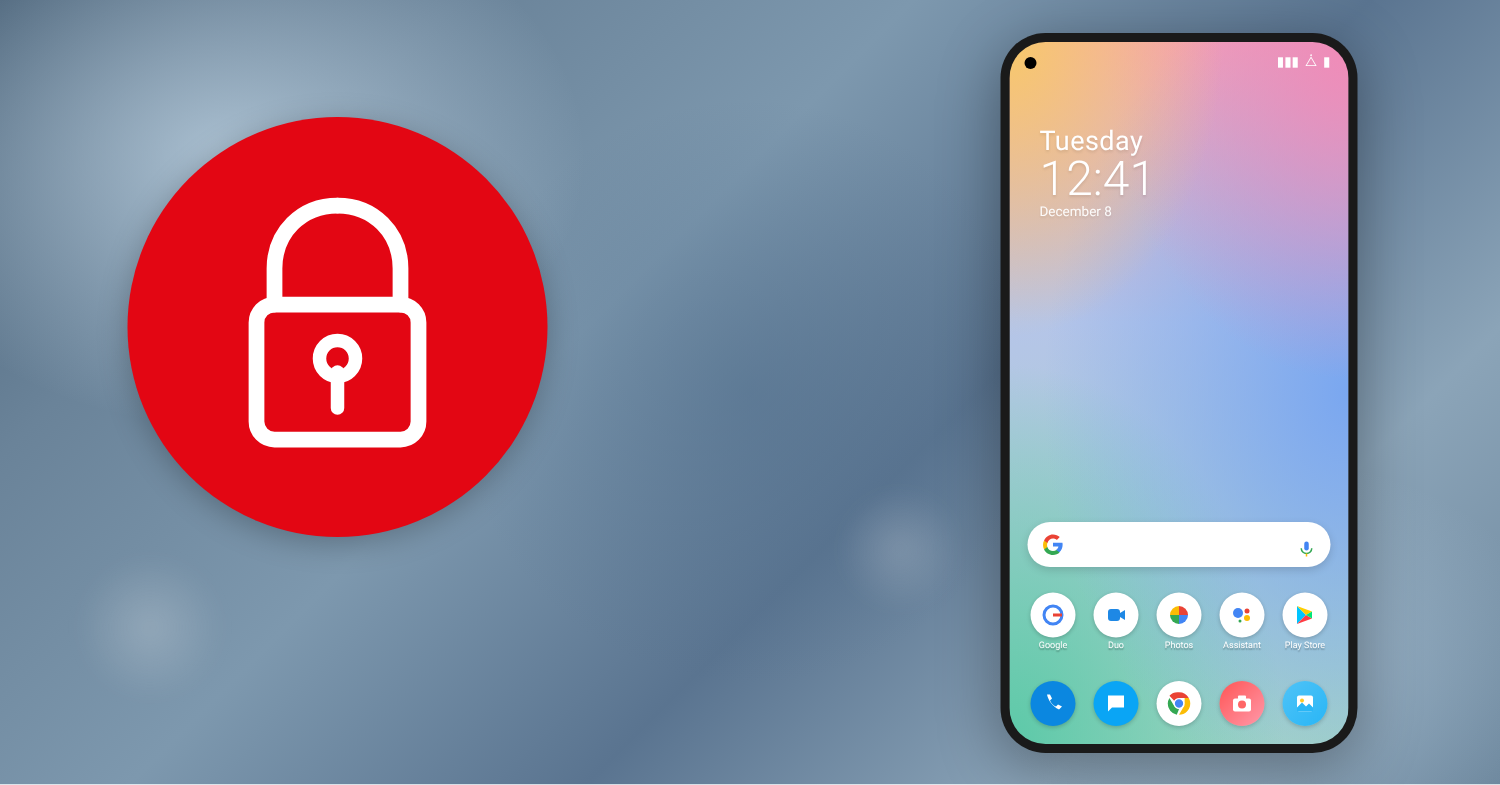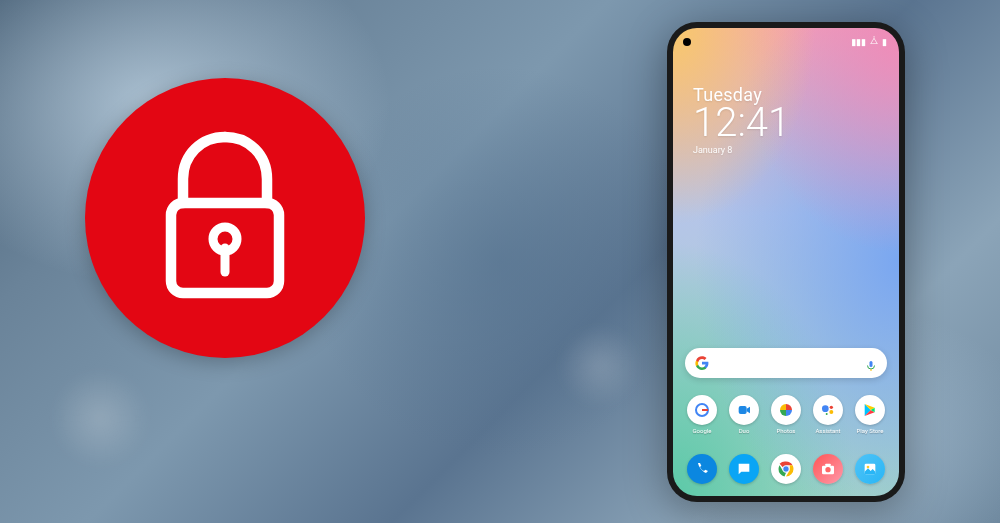--- a/index.html
+++ b/index.html
@@ -75,21 +75,21 @@
     display: flex; gap: 4px; align-items: center;
     color: #fff; font-size: 9px;
   }
   .clock-block {
     position: absolute;
     top: 56px; left: 20px;
     color: #fff;
     text-shadow: 0 1px 2px rgba(0,0,0,0.1);
   }
   .day { font-size: 18px; font-weight: 400; letter-spacing: 0.3px; }
-  .time { font-size: 40px; font-weight: 300; line-height: 1; margin-top: -2px; }
+  .time { font-size: 32px; font-weight: 300; line-height: 1; margin-top: -2px; }
   .date { font-size: 9px; font-weight: 400; margin-top: 2px; opacity: 0.95; }
   
   .search-bar {
     position: absolute;
     left: 12px; right: 12px;
     bottom: 118px;
     height: 30px;
     background: #fff;
     border-radius: 15px;
     display: flex;
@@ -163,21 +163,21 @@
 
       <div class="status-bar">
         <span>▮▮▮</span>
         <span>⧊</span>
         <span>▮</span>
       </div>
 
       <div class="clock-block">
         <div class="day">Tuesday</div>
         <div class="time">12:41</div>
-        <div class="date">January 8</div>
+        <div class="date">December 8</div>
       </div>
 
       <div class="search-bar">
         <span class="g-logo">
           <svg viewBox="0 0 24 24" width="14" height="14">
             <path fill="#4285F4" d="M23 12.3c0-.8-.1-1.6-.2-2.3H12v4.4h6.2c-.3 1.4-1.1 2.6-2.3 3.4v2.8h3.7c2.2-2 3.4-5 3.4-8.3z"></path>
             <path fill="#34A853" d="M12 24c3.1 0 5.7-1 7.6-2.8l-3.7-2.8c-1 .7-2.4 1.1-3.9 1.1-3 0-5.5-2-6.4-4.7H1.8v2.9C3.7 21.3 7.5 24 12 24z"></path>
             <path fill="#FBBC05" d="M5.6 14.8c-.2-.7-.4-1.4-.4-2.2s.1-1.5.4-2.2V7.5H1.8C1 9 .6 10.7.6 12.6s.4 3.6 1.2 5.1l3.8-2.9z"></path>
             <path fill="#EA4335" d="M12 5.1c1.7 0 3.2.6 4.4 1.7l3.3-3.3C17.7 1.6 15.1.6 12 .6 7.5.6 3.7 3.3 1.8 7.5l3.8 2.9C6.5 7.1 9 5.1 12 5.1z"></path>
           </svg>

